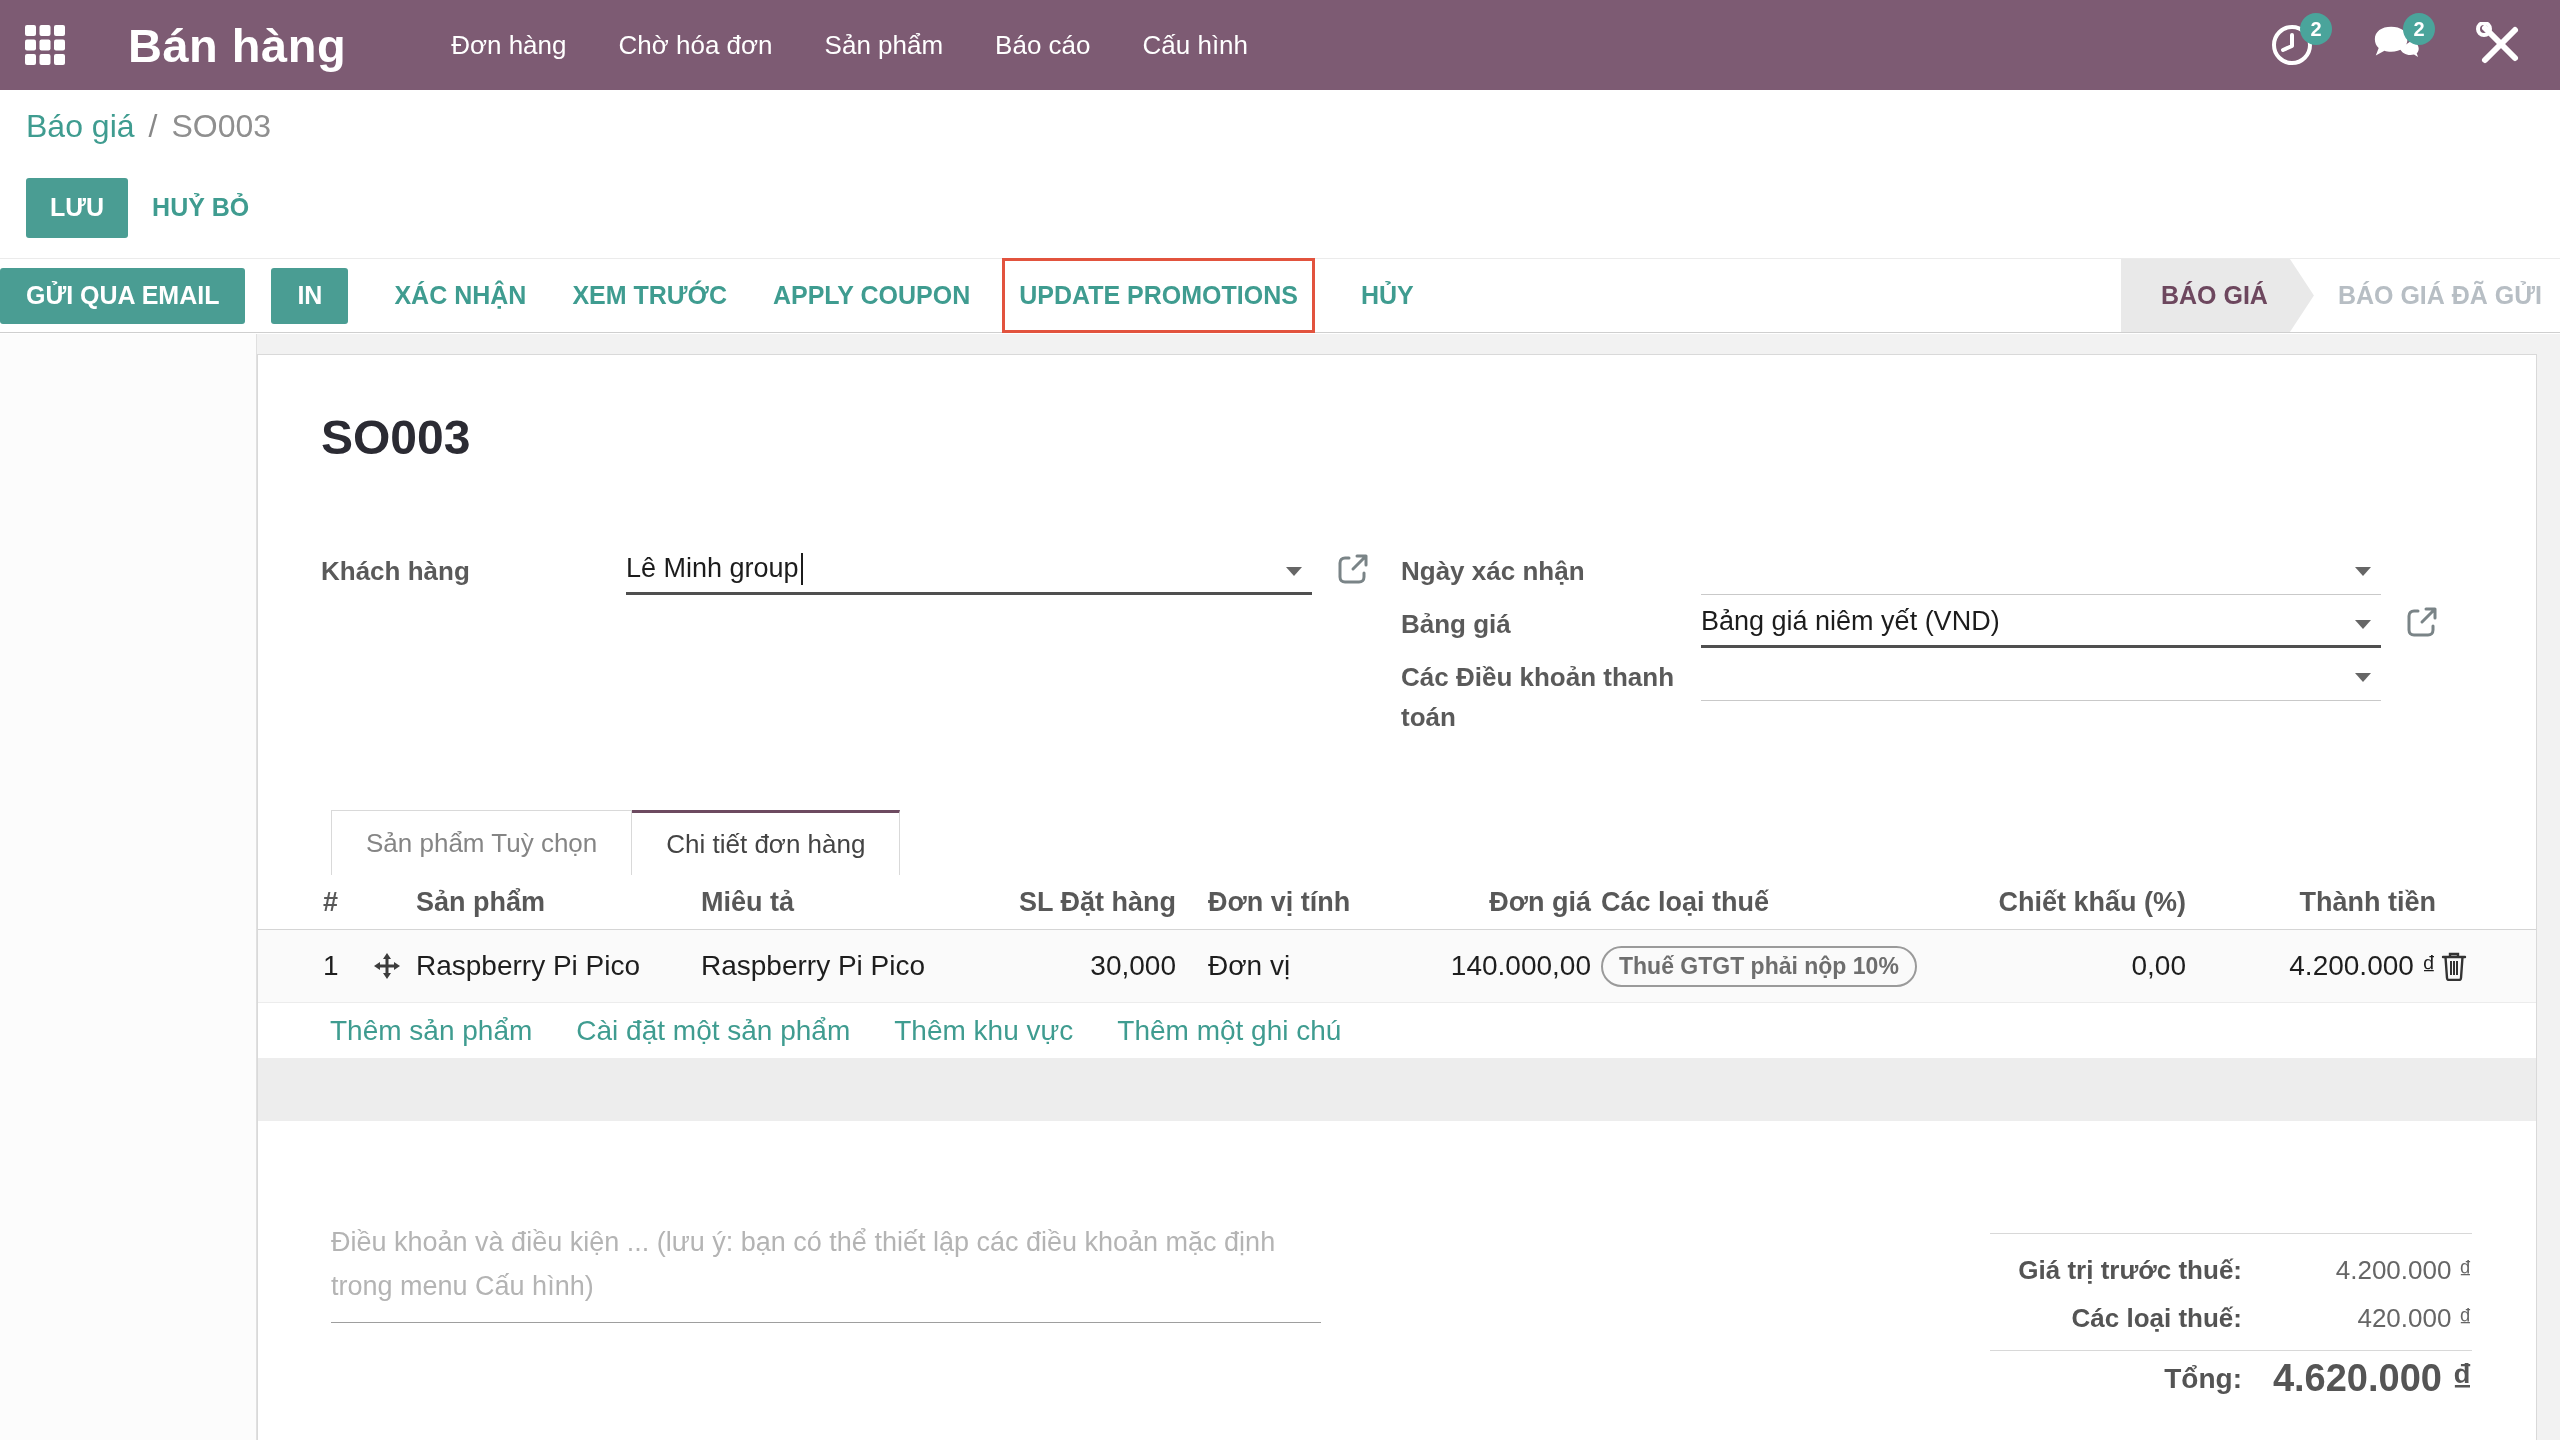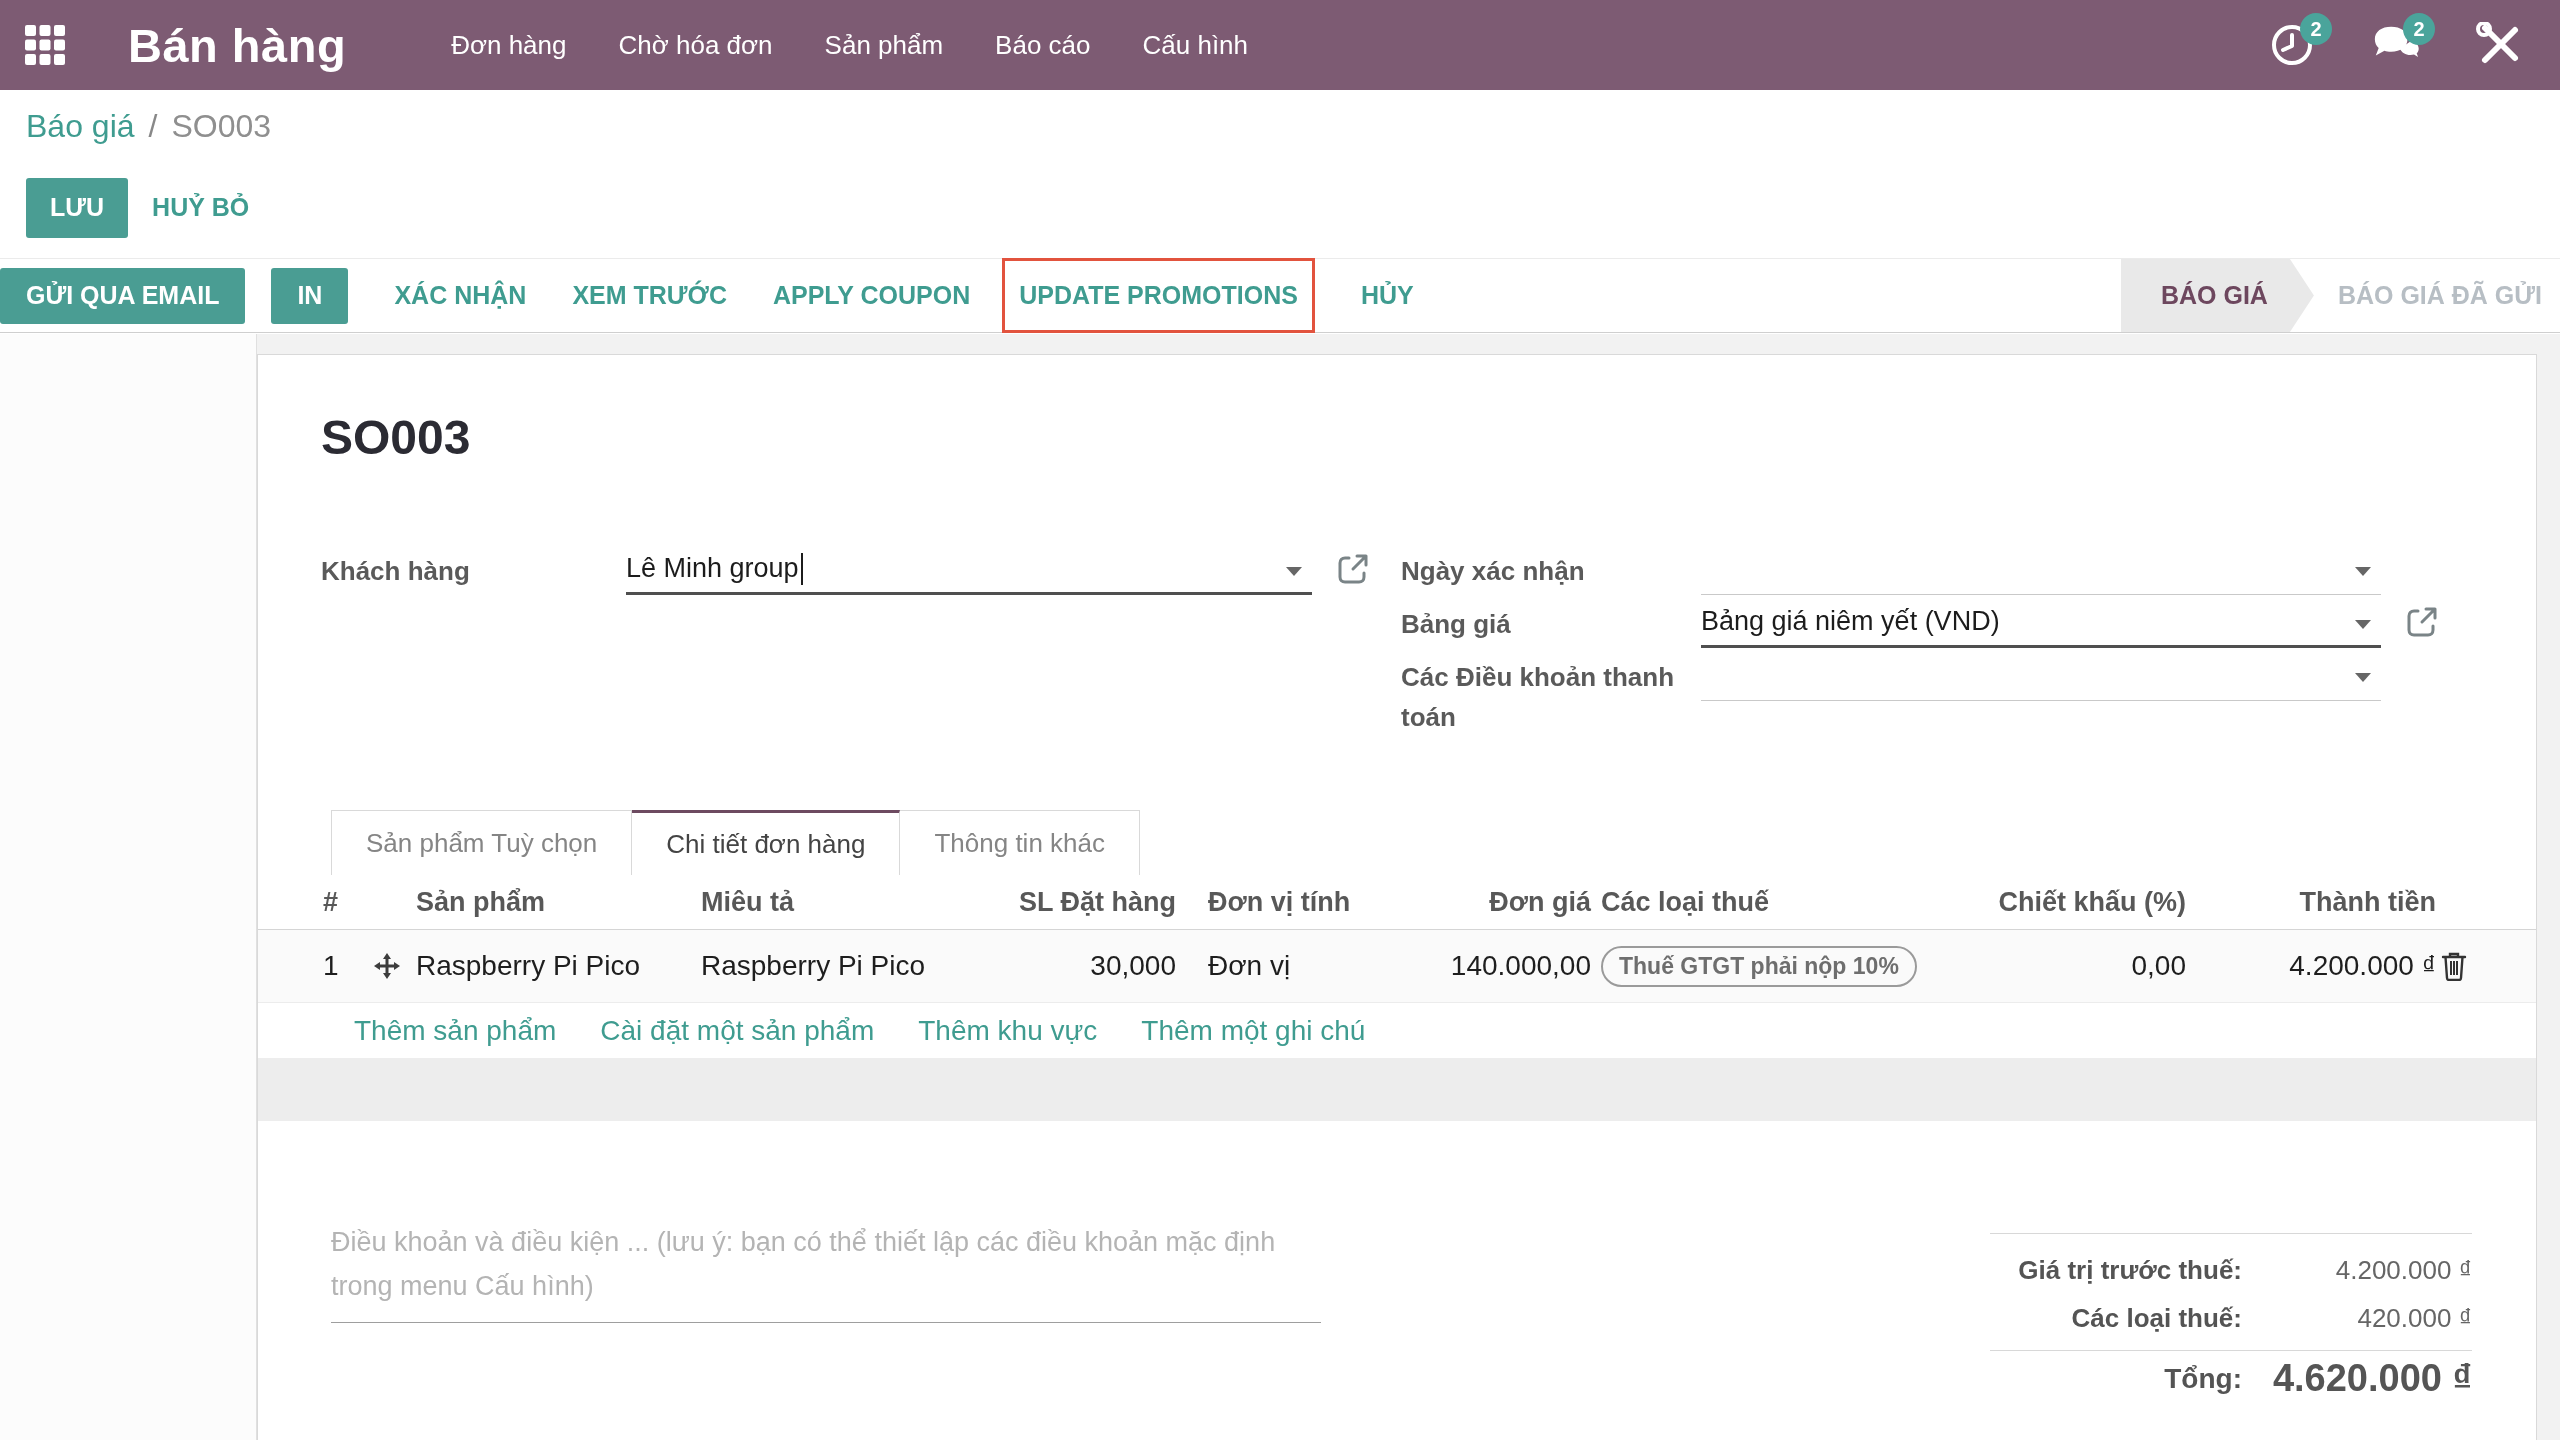--- a/index.html
+++ b/index.html
@@ -86,21 +86,21 @@
   .trow { display:grid; grid-template-columns:40px 48px 285px 285px 195px 230px 185px 395px 200px 250px 35px;
           padding-left:65px; align-items:center; }
   .thead { height:55px; font-size:27px; font-weight:bold; color:#585858; border-bottom:1px solid #d5d5d5; }
   .tbody-row { height:73px; font-size:28px; color:#1e1e1e; background:#fafafa; border-bottom:1px solid #ececec; }
   .c-right { text-align:right; }
   .c-pad5 { padding-left:5px; } .c-pad10 { padding-left:10px; } .c-pad32 { padding-left:32px; }
   .handle-cell { display:flex; align-items:center; justify-content:center; cursor:grab; }
   .tax-pill { display:inline-block; border:2px solid #9a9a9a; border-radius:999px; color:#6e6e6e;
               font-size:23px; font-weight:bold; padding:5px 16px; white-space:nowrap; }
   .trash-cell { display:flex; align-items:center; justify-content:center; cursor:pointer; }
-  .links-row { height:55px; display:flex; align-items:center; gap:44px; padding-left:96px; font-size:28px; }
+  .links-row { height:55px; display:flex; align-items:center; gap:44px; padding-left:72px; font-size:28px; }
   .links-row .tlink { color:#3f9c90; cursor:pointer; white-space:nowrap; }
   .end-band { height:63px; background:#ededed; }
 
   
   .terms { position:absolute; left:73px; top:865px; width:990px; min-height:96px;
            font-size:27px; line-height:44px; color:#b4b4b4; border-bottom:1px solid #9e9e9e; padding-bottom:14px; }
 
   
   .totals { position:absolute; left:1732px; top:878px; width:482px; border-top:1px solid #d8d8d8; padding-top:12px; }
   .tot-row { display:flex; align-items:center; height:48px; }
@@ -228,21 +228,20 @@
 
       <div class="fld-label" style="left:1143px; top:302px; width:280px;">Các Điều khoản thanh toán</div>
       <div class="fld underline-light" style="left:1443px; top:296px; width:680px;">
         <span class="value"></span>
         <span class="caret"></span>
       </div>
 
       <div class="tabs">
         <div class="tab">Sản phẩm Tuỳ chọn</div>
         <div class="tab active">Chi tiết đơn hàng</div>
-        <div class="tab">Thông tin khác</div>
       </div>
 
       <div class="olines">
         <div class="trow thead">
           <div>#</div>
           <div></div>
           <div class="c-pad5">Sản phẩm</div>
           <div class="c-pad5">Miêu tả</div>
           <div class="c-right">SL Đặt hàng</div>
           <div class="c-pad32">Đơn vị tính</div>

